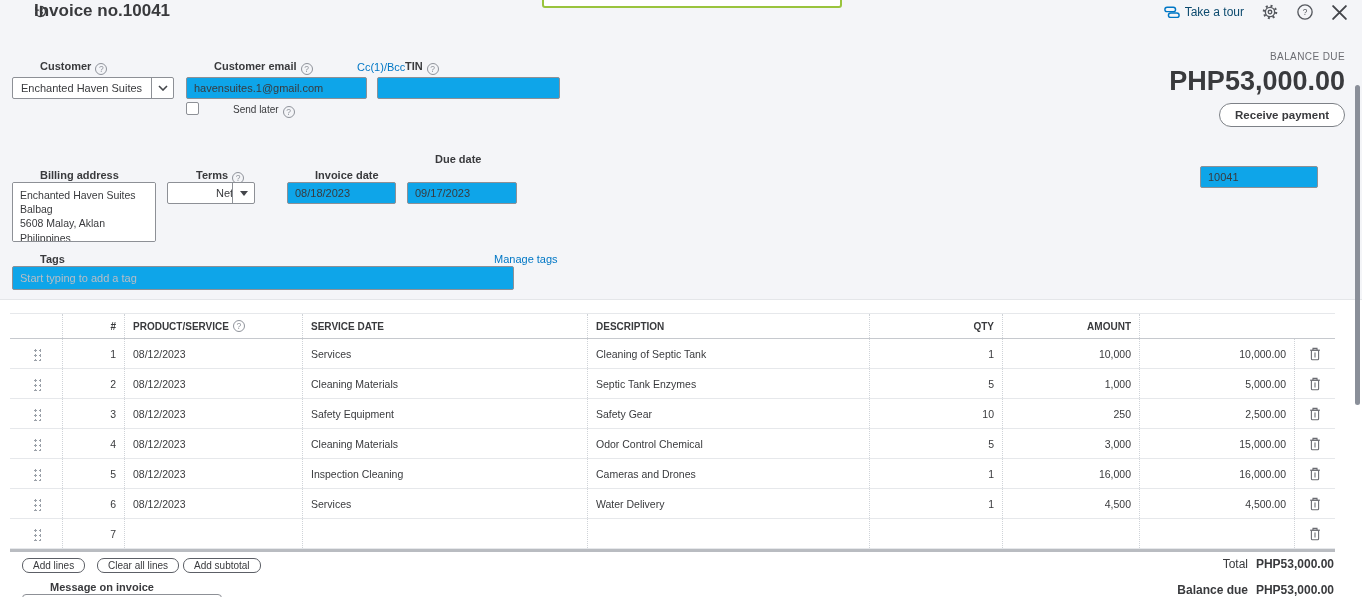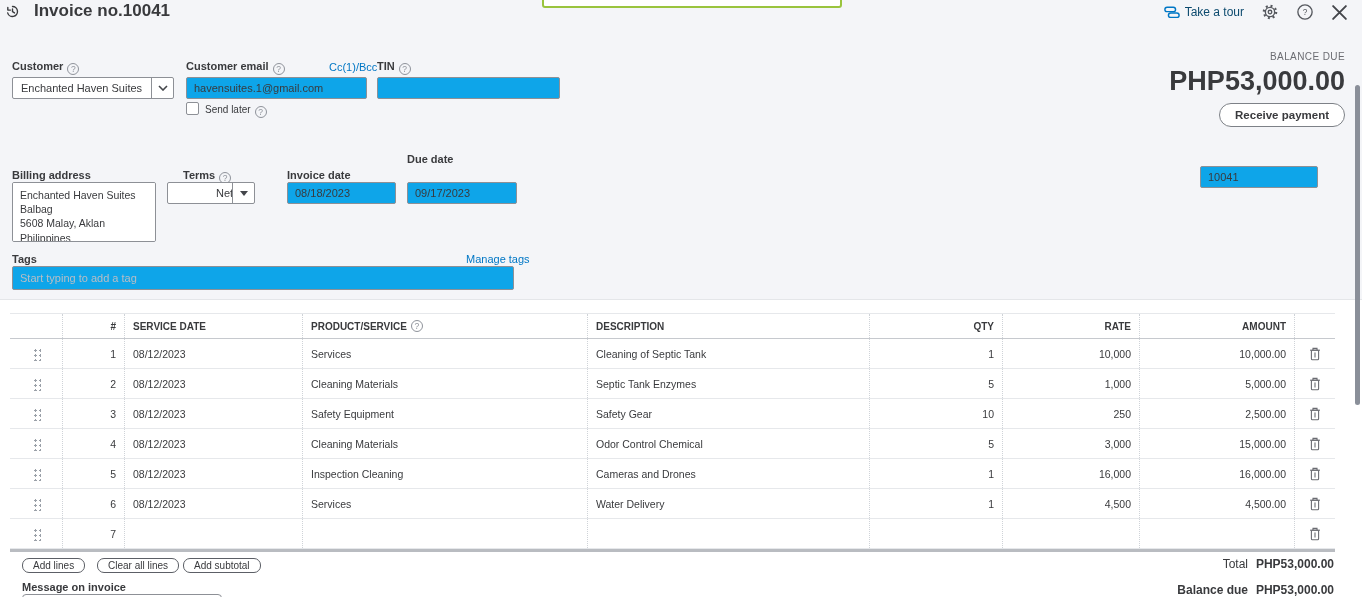--- a/index.html
+++ b/index.html
@@ -3,21 +3,21 @@
 <meta charset="utf-8">
 <style>
   * { margin:0; padding:0; box-sizing:border-box; }
   html,body { background:#fff; }
   .screen {
     position:relative; width:1362px; height:597px; overflow:hidden;
     background:#fff; font-family:"Liberation Sans", sans-serif; color:#393a3d;
   }
   .form-bg { position:absolute; left:0; top:0; width:1362px; height:300px;
     background:#f4f5f8; border-bottom:1px solid #e4e6e9; }
-  .abs { position:absolute; }
+  .abs { position:absolute;margin-left:28px; }
   .lbl { font-size:11px; font-weight:700; color:#393a3d; white-space:nowrap; }
   .link { font-size:11px; color:#0077c5; cursor:pointer; white-space:nowrap; }
   .inp {
     position:absolute; border:1px solid #8d9096; border-radius:2px; background:#0ea5e9;
     font-family:"Liberation Sans", sans-serif; font-size:11px; color:#393a3d;
     padding:0 7px; height:22px; outline:none;
   }
   .inp::placeholder { color:#b9bdc4; }
   .selectbox {
     position:absolute; border:1px solid #8d9096; border-radius:2px; background:#fff;
@@ -148,21 +148,21 @@
 
   <div class="balance-label">BALANCE DUE</div>
   <div class="balance-amt">PHP53,000.00</div>
   <button class="receive-btn">Receive payment</button>
 
   <div class="abs lbl" style="left:12px;top:169px;">Billing address</div>
   <textarea class="box" style="left: 12px; top: 182px; width: 144px; height: 60px;">Enchanted Haven Suites
 Balbag
 5608 Malay, Aklan Philippines</textarea>
 
-  <div class="abs lbl" style="left:183px;top:169px;text-align:right;"><span>Terms</span><span class="help-icon"></span></div>
+  <div class="abs lbl" style="left:168px;top:169px;text-align:right;"><span>Terms</span><span class="help-icon"></span></div>
   <div class="selectbox" style="left:167px;top:182px;width:88px;padding-left:40px;">
     <span class="val">Net 30</span>
     <span class="arrow-seg">
       <svg width="8" height="5" viewBox="0 0 8 5">
           <path d="M0 0l4 5 4-5z" fill="#44464b"></path>
         </svg>
     </span>
   </div>
 
   <div class="abs lbl" style="left:287px;top:169px;">Invoice date</div>
@@ -175,28 +175,27 @@
   <input class="inp" style="left: 1200px; top: 166px; width: 118px;" value="10041">
 
   <div class="abs lbl" style="left:12px;top:253px;">Tags</div>
   <div class="abs link" style="left:466px;top:253px;">Manage tags</div>
   <input class="inp" style="left: 12px; top: 266px; width: 502px; height: 24px;" placeholder="Start typing to add a tag">
 
   <div class="table-wrap">
     <div class="grid thead">
       <div class="sep"></div>
       <div class="th r sep">#</div>
-      <div class="th sep">SERVICE DATE</div>
       <div class="th sep">
           <span>PRODUCT/SERVICE</span>
           <span class="help-icon"></span>
         </div>
+      <div class="th sep">SERVICE DATE</div>
       <div class="th sep">DESCRIPTION</div>
       <div class="th r sep" style="justify-content:flex-end;">QTY</div>
-      <div class="th r sep" style="justify-content:flex-end;">RATE</div>
       <div class="th r sep" style="justify-content:flex-end;">AMOUNT</div>
       <div></div>
     </div>
     <div>
     <div class="grid trow">
       <div class="cell c sep">
             <span class="drag-dots"></span>
           </div>
       <div class="cell r sep">1</div>
       <div class="cell sep">08/12/2023</div>

